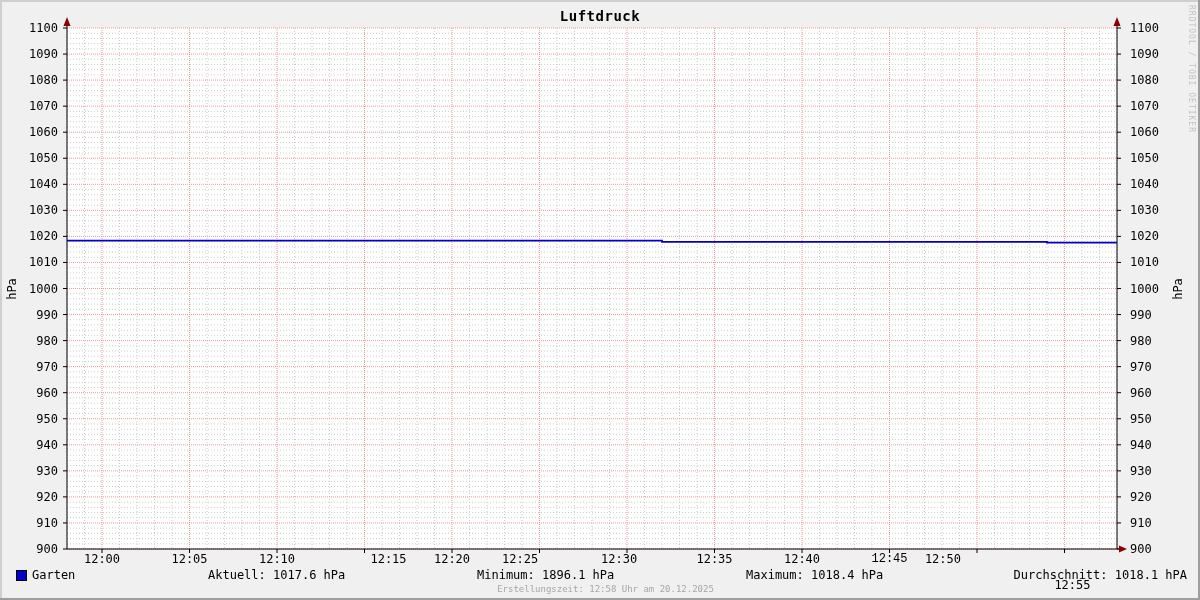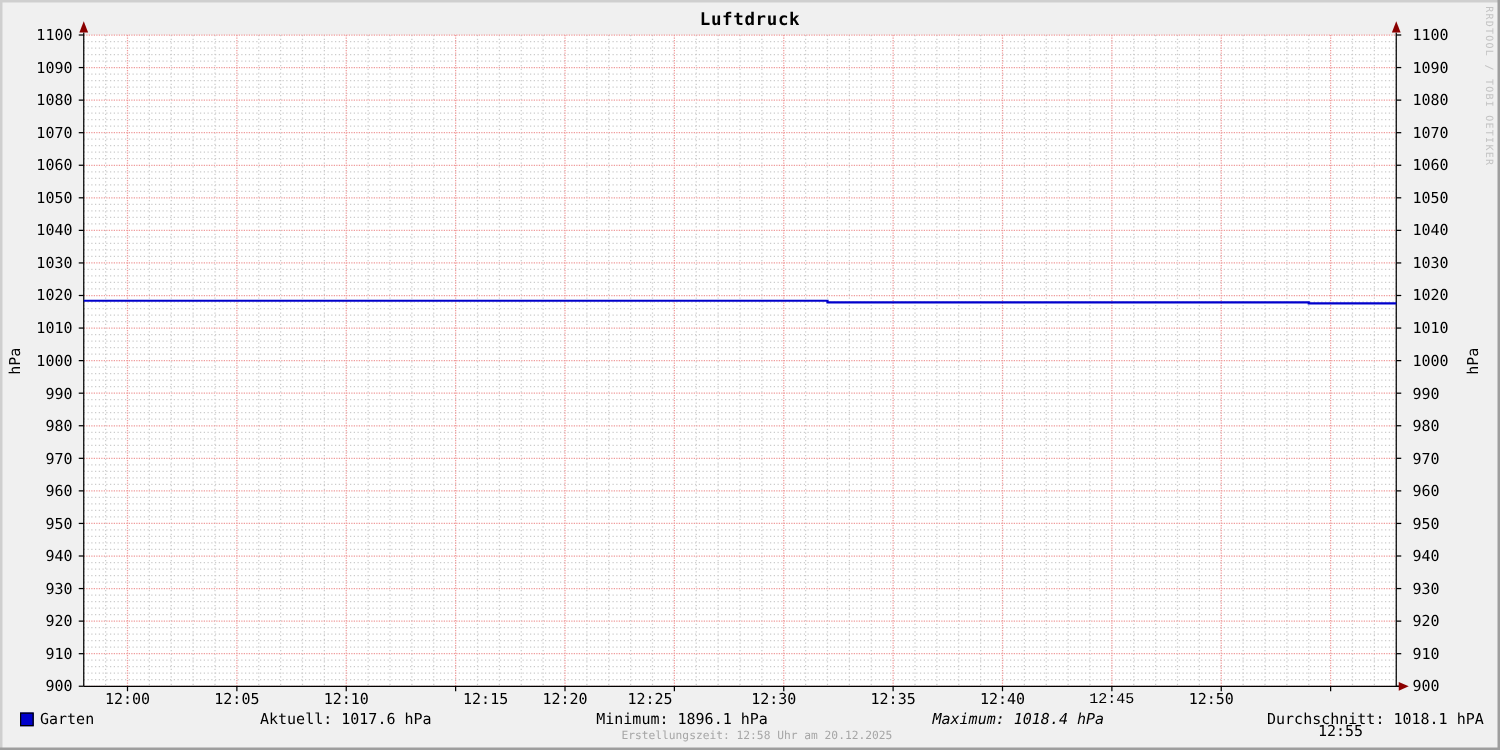--- a/index.html
+++ b/index.html
@@ -16,21 +16,21 @@
   .title{position:absolute;left:0;right:0;top:8px;text-align:center;font-size:14px;font-weight:bold;letter-spacing:0.5px;}
   .tick-label{position:absolute;font-size:12px;line-height:12px;white-space:nowrap;}
   .ylab{position:absolute;font-size:12px;transform:translate(-50%,-50%) rotate(-90deg);white-space:nowrap;}
   .ylab.left{left:12px;top:289px;}
   .ylab.right{left:1178px;top:289px;}
   .legend-swatch{position:absolute;left:16px;top:570px;width:9px;height:9px;border:1px solid #000;background:#0000cc;}
   .legend-text{position:absolute;top:569px;font-size:12px;line-height:12px;white-space:nowrap;}
   .series-label{left:32px;}
   .stat-aktuell{left:208px;}
   .stat-minimum{left:477px;}
-  .stat-maximum{left:746px;font-style:italic;}
+  .stat-maximum{left:746px;}
   .stat-durchschnitt{right:13px;}
   .footer{position:absolute;left:11px;right:0;top:584px;text-align:center;font-size:9px;line-height:10px;color:#a6a6a6;}
   .watermark{
     position:absolute;right:4px;top:5px;writing-mode:vertical-rl;
     font-size:8px;letter-spacing:1px;color:#c3c3c3;white-space:nowrap;
   }
 </style>
 </head>
 <body>
 
@@ -321,21 +321,21 @@
       <div class="tick-label" style="left: 76px; width: 52px; top: 553px; text-align: center;">12:00</div>
       <div class="tick-label" style="left: 163.5px; width: 52px; top: 553px; text-align: center;">12:05</div>
       <div class="tick-label" style="left: 251px; width: 52px; top: 553px; text-align: center;">12:10</div>
       <div class="tick-label" style="left: 338.5px; width: 52px; top: 553px; text-align: center; margin-left: 24px;">12:15</div>
       <div class="tick-label" style="left: 426px; width: 52px; top: 553px; text-align: center;">12:20</div>
       <div class="tick-label" style="left: 502px; width: 52px; top: 553px; text-align: left;">12:25</div>
       <div class="tick-label" style="left: 601px; width: 52px; top: 553px; text-align: left;">12:30</div>
       <div class="tick-label" style="left: 688.5px; width: 52px; top: 553px; text-align: center;">12:35</div>
       <div class="tick-label" style="left: 776px; width: 52px; top: 553px; text-align: center;">12:40</div>
       <div class="tick-label" style="left: 863.5px; width: 52px; top: 553px; text-align: center; font-family: Liberation Mono, monospace;">12:45</div>
-      <div class="tick-label" style="left: 951px; width: 52px; top: 553px; text-align: left;">12:50</div>
+      <div class="tick-label" style="left: 909px; width: 52px; top: 553px; text-align: right;">12:50</div>
       <div class="tick-label" style="left: 1038.5px; width: 52px; top: 553px; text-align: right; margin-top: 26px;">12:55</div>
     </div>
 
   <div class="title">Luftdruck</div>
 
   <div class="ylab left">hPa</div>
   <div class="ylab right">hPa</div>
 
   <div class="legend-swatch" style="background: rgb(0, 0, 204);"></div>
   <div class="legend-text series-label">Garten</div>

